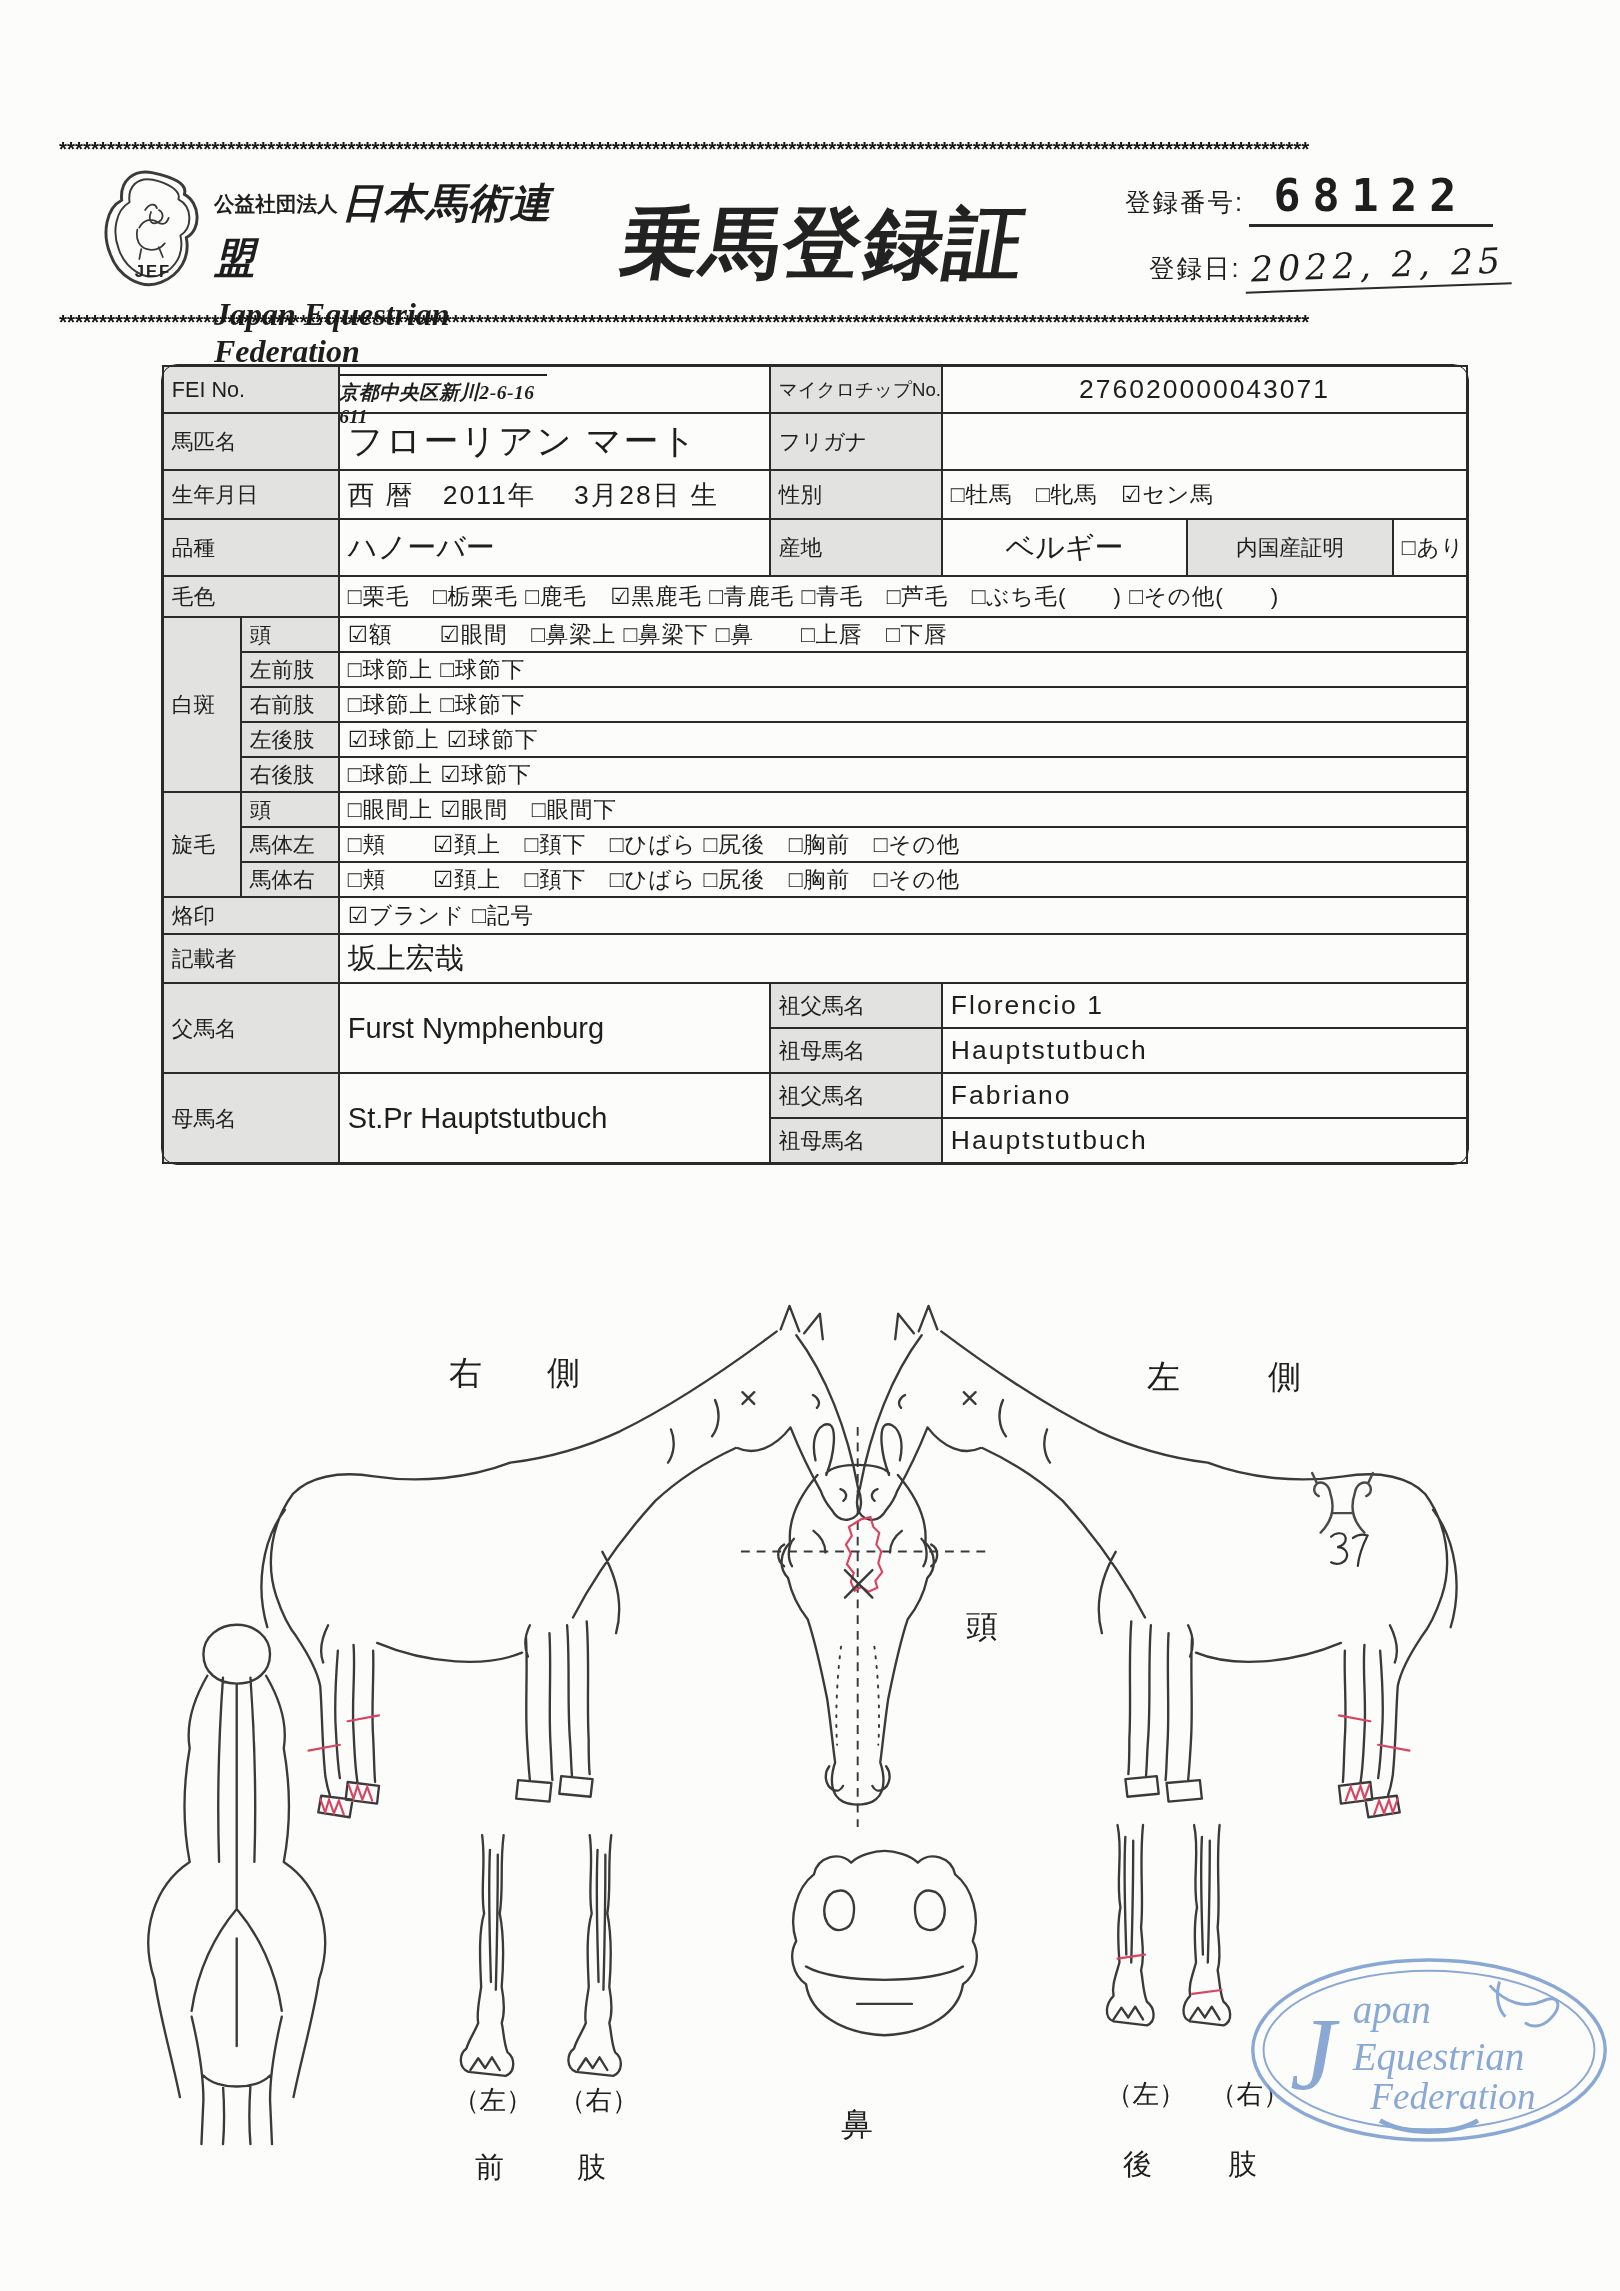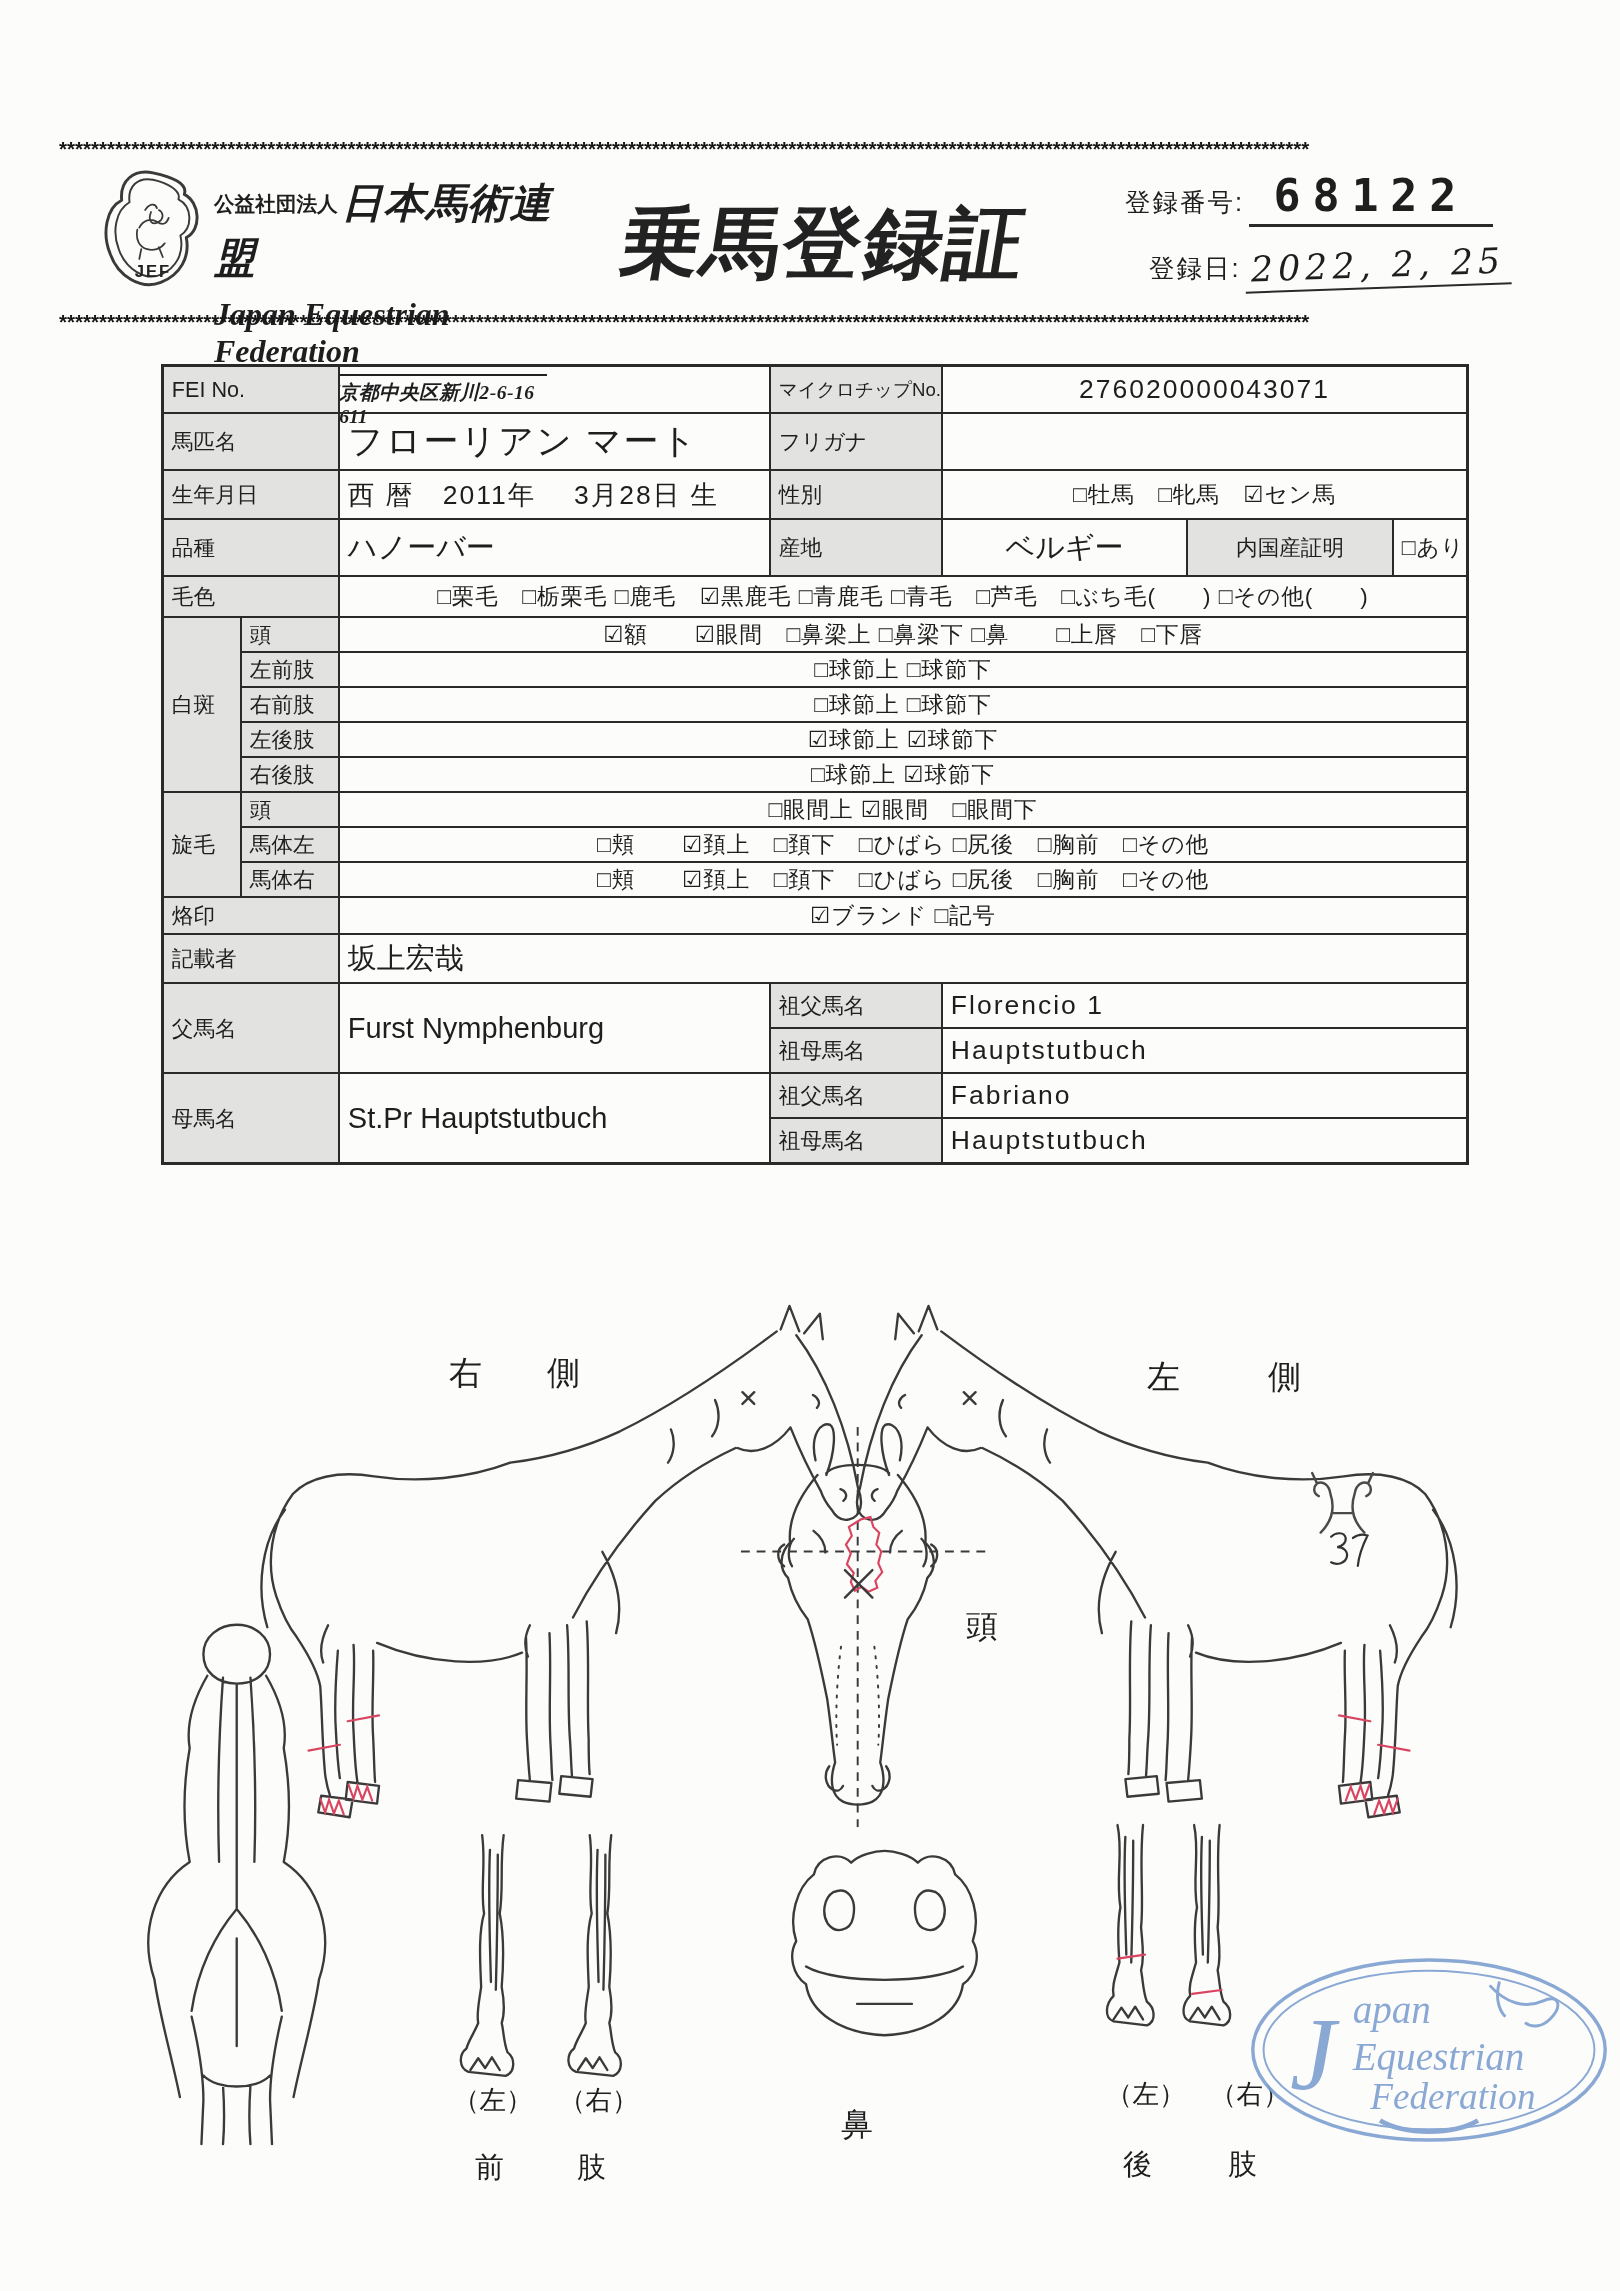--- a/index.html
+++ b/index.html
@@ -16,26 +16,26 @@
   .org-addr{font-size:19.6px;font-style:italic;font-weight:bold;margin-top:2.9px;letter-spacing:0.5px;}
   .org-tel{font-size:19.6px;font-style:italic;font-weight:bold;}
   .title{font-size:78px;font-weight:bold;letter-spacing:2.9px;transform:skewX(-9deg);color:#222;}
   .reg-label{font-size:25.5px;letter-spacing:2px;}
   .reg-no{font-family:"DejaVu Sans Mono",monospace;font-size:45px;font-weight:bold;letter-spacing:11.8px;
           border-bottom:3.4px solid #2a2a2a;min-width:225px;text-align:center;display:inline-block;padding:0 9.8px 2px 9.8px;}
   .hand{font-family:"DejaVu Serif",serif;font-style:italic;}
   .reg-date{font-size:35px;letter-spacing:4.9px;border-bottom:2.9px solid #2a2a2a;min-width:206px;
             display:inline-block;text-align:center;transform:rotate(-2deg);padding:0 5.9px 2px 5.9px;}
   
-  .cert-table{border-collapse:collapse;table-layout:fixed;width:1304px;}
+  .cert-table{border-collapse:collapse;table-layout:fixed;width:1304px;border-radius:15px;}
   .cert-table td{border:2.4px solid #2a2a2a;padding:0 7.8px;overflow:hidden;white-space:nowrap;vertical-align:middle;}
   .cert-table{outline:1.5px solid #2a2a2a;}
   .lab{background:#e2e2e0;font-size:21.6px;}
   .sm{font-size:18.6px;}
-  .chk{font-size:22.5px;letter-spacing:1px;text-align:center;}
+  .chk{font-size:22.5px;letter-spacing:1px;}
   .big{font-size:35px;letter-spacing:2px;}
   .med{font-size:29px;}
   .ctr{text-align:center;}
   .num{font-size:26.5px;letter-spacing:2px;}
   .h48{height:47px}.h58{height:57px}.h50{height:49px}.h42{height:41px}.h36{height:35px}.h38{height:37px}.h46{height:45px}
   
   .brand-box{position:absolute;left:110px;top:1204px;width:296px;height:174px;border:2.9px solid #2b2b2b;}
   .brand-box-label{position:absolute;left:13.7px;top:9.8px;font-size:24.5px;letter-spacing:2px;}
   .side-label{position:absolute;font-size:33px;letter-spacing:65px;white-space:nowrap;}
   .one-char{position:absolute;font-size:32px;}

